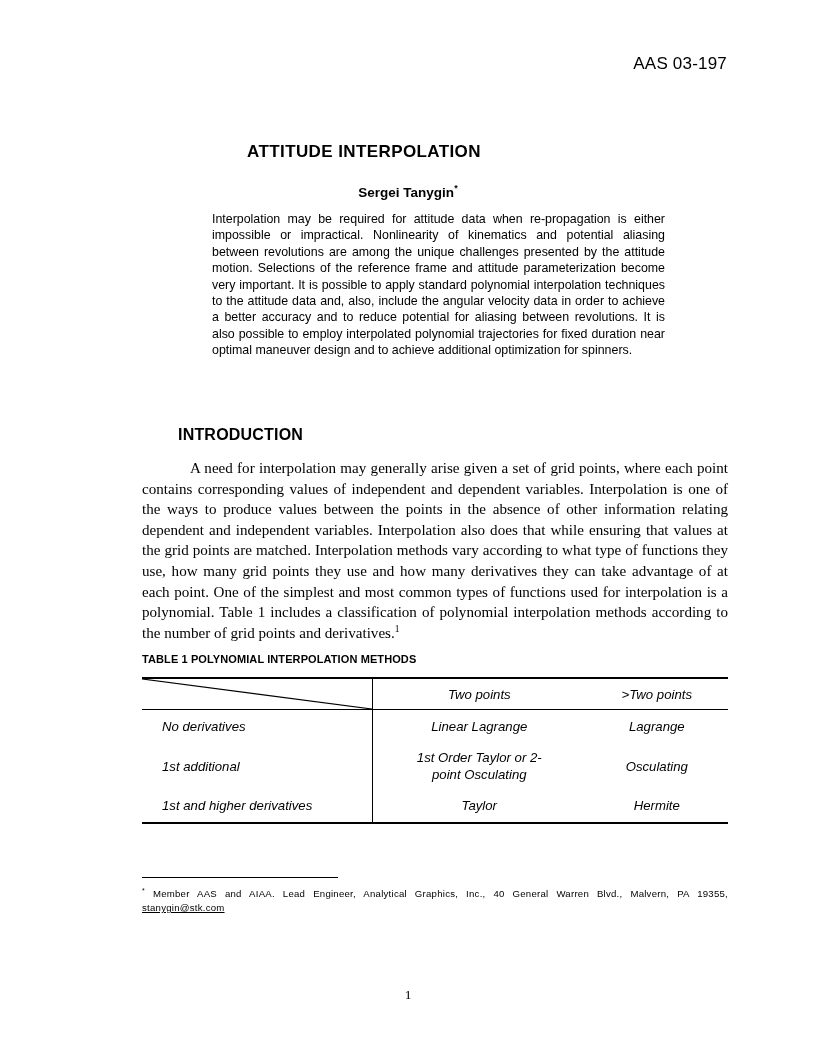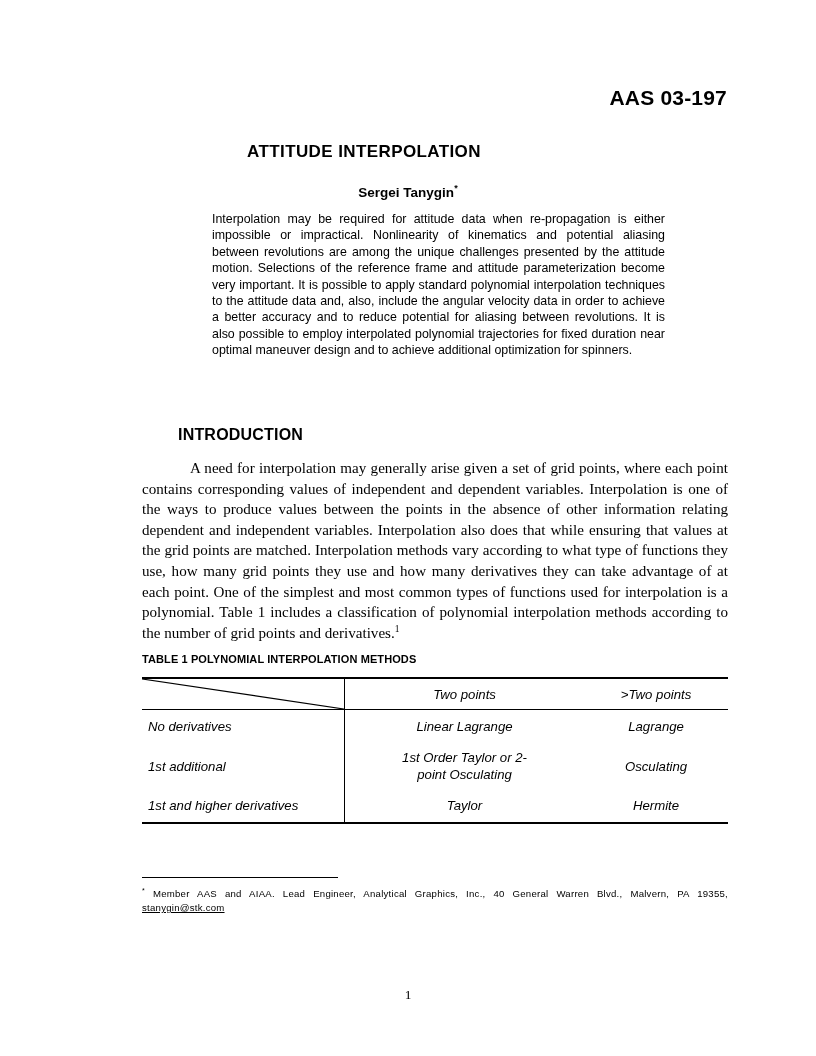--- a/index.html
+++ b/index.html
@@ -17,25 +17,25 @@
     width: 816px;
     height: 1056px;
     background: #ffffff;
     overflow: hidden;
     box-sizing: border-box;
   }
 
   
   .running-head {
     position: absolute;
-    top: 86px;
+    top: 54px;
     right: 89px;
     font-family: "Liberation Sans", sans-serif;
-    font-weight: bold;
-    font-size: 21px;
+    font-weight: normal;
+    font-size: 17px;
     letter-spacing: 0.2px;
   }
 
   
   .doc-title {
     position: absolute;
     top: 142px;
     left: 0;
     width: 728px;
     text-align: center;
@@ -128,21 +128,21 @@
     font-family: "Liberation Sans", sans-serif;
     font-style: italic;
     font-size: 13.2px;
   }
   table.poly-table tr.head-row > td {
     border-bottom: 1px solid #000;
     height: 30px;
     vertical-align: middle;
   }
   table.poly-table td {
-    padding: 0 6px;
+    padding: 0 20px;
     vertical-align: middle;
   }
   td.corner-cell {
     position: relative;
     width: 190px;
     padding: 0;
     border-right: 1.6px solid #000;
   }
   td.col-label {
     text-align: center;

